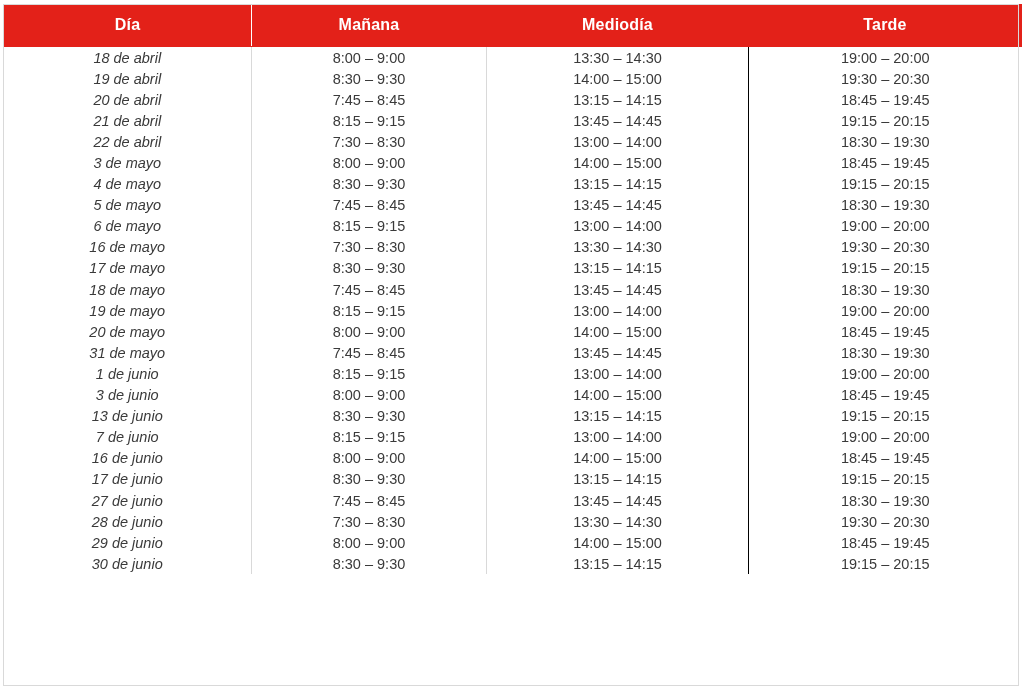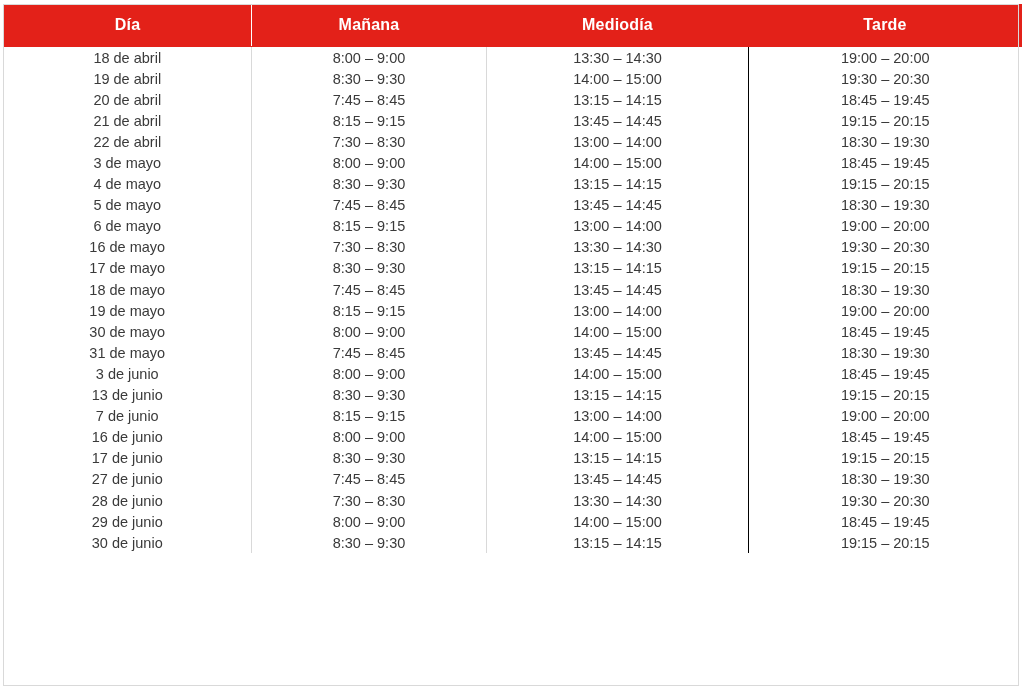--- a/index.html
+++ b/index.html
@@ -43,20 +43,21 @@
   table.schedule tbody td {
     font-size: 14.5px;
     text-align: center;
     padding: 2.55px 4px;
     border: none;
     color: #3a3a3a;
     white-space: nowrap;
   }
   table.schedule tbody td.col-dia {
     border-right: 1px solid #d9d9d9;
+    font-style: italic;
   }
   table.schedule tbody td.col-med {
     border-left: 1px solid #d9d9d9;
   }
   table.schedule tbody td.col-tar {
     border-left: 1px solid #000000;
   }
   
   .table-wrap {
     position: relative;
@@ -169,30 +170,36 @@
           <td class="col-med">13:45 – 14:45</td>
           <td class="col-tar">18:30 – 19:30</td>
         </tr>
         <tr>
           <td class="col-dia">19 de mayo</td>
           <td class="col-man">8:15 – 9:15</td>
           <td class="col-med">13:00 – 14:00</td>
           <td class="col-tar">19:00 – 20:00</td>
         </tr>
         <tr>
-          <td class="col-dia">30 de mayo</td>
+          <td class="col-dia">20 de mayo</td>
           <td class="col-man">8:00 – 9:00</td>
           <td class="col-med">14:00 – 15:00</td>
           <td class="col-tar">18:45 – 19:45</td>
         </tr>
         <tr>
           <td class="col-dia">31 de mayo</td>
           <td class="col-man">7:45 – 8:45</td>
           <td class="col-med">13:45 – 14:45</td>
           <td class="col-tar">18:30 – 19:30</td>
+        </tr>
+        <tr>
+          <td class="col-dia">1 de junio</td>
+          <td class="col-man">8:15 – 9:15</td>
+          <td class="col-med">13:00 – 14:00</td>
+          <td class="col-tar">19:00 – 20:00</td>
         </tr>
         <tr>
           <td class="col-dia">3 de junio</td>
           <td class="col-man">8:00 – 9:00</td>
           <td class="col-med">14:00 – 15:00</td>
           <td class="col-tar">18:45 – 19:45</td>
         </tr>
         <tr>
           <td class="col-dia">13 de junio</td>
           <td class="col-man">8:30 – 9:30</td>

